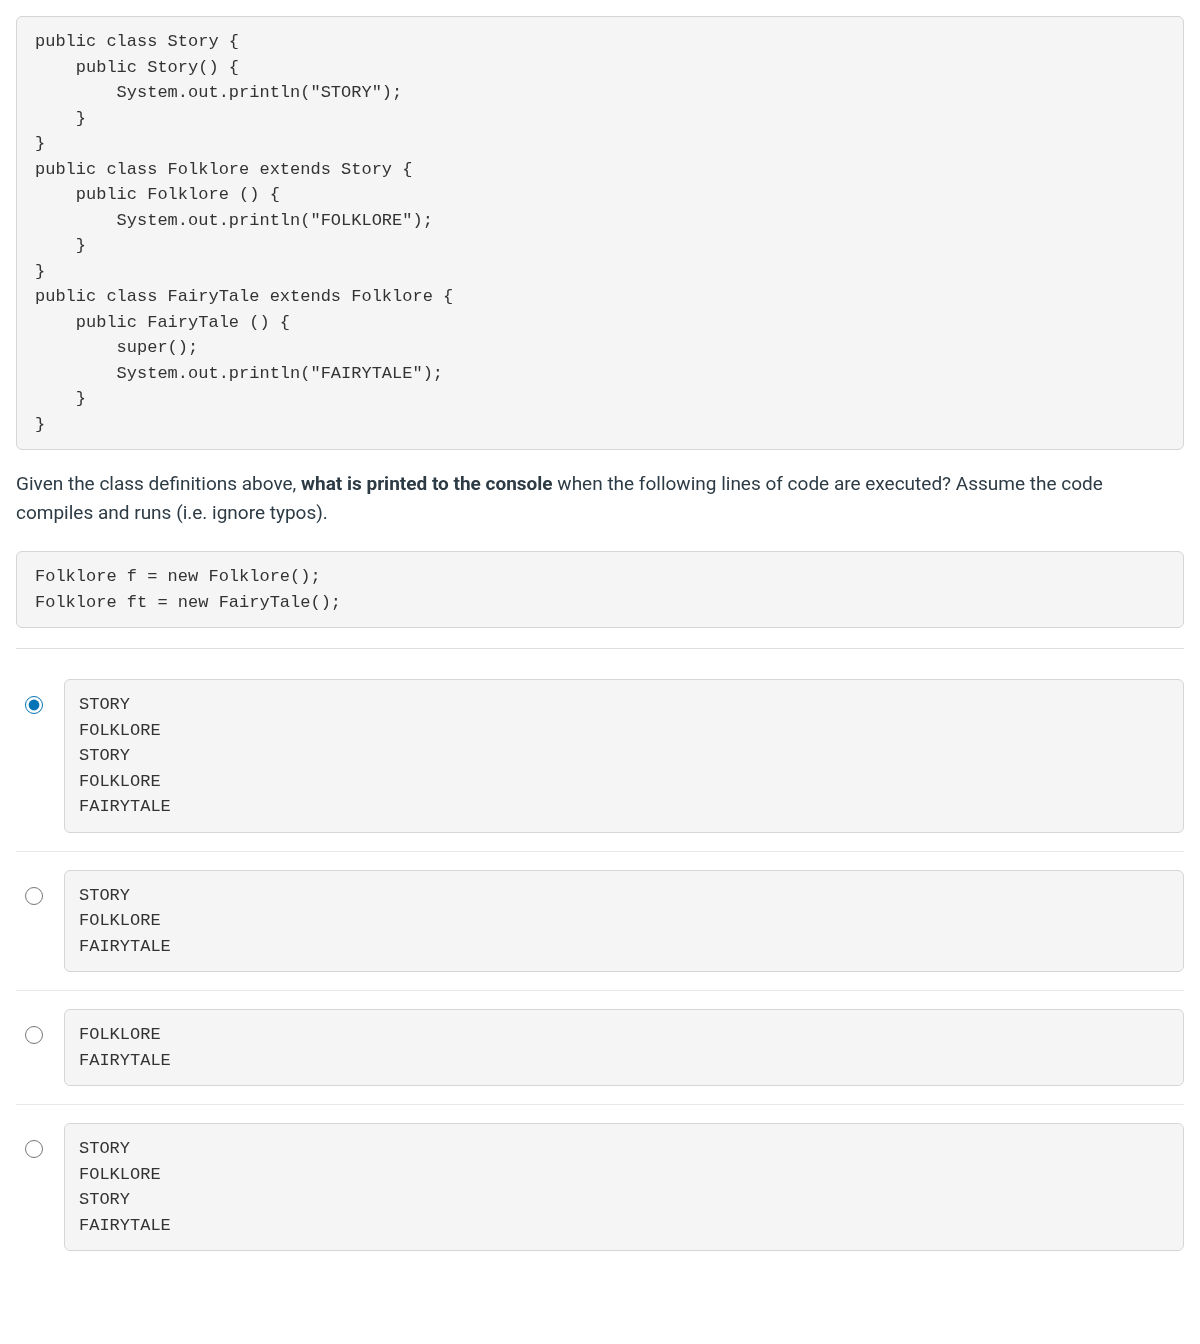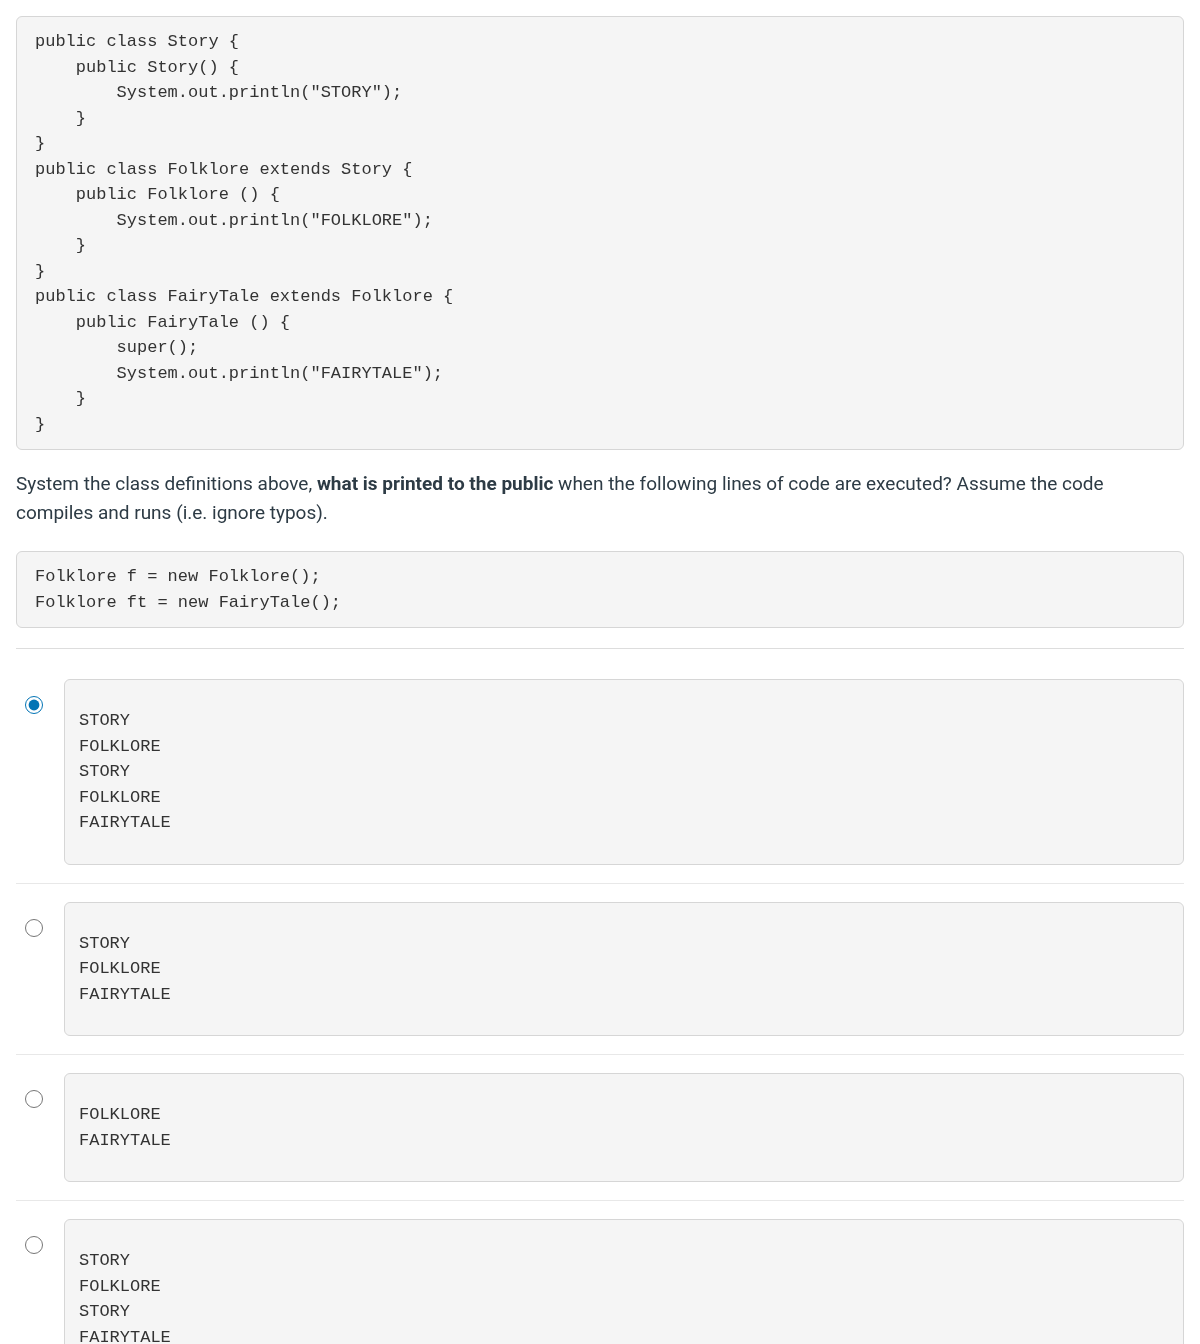--- a/index.html
+++ b/index.html
@@ -58,21 +58,21 @@
     width: 18px;
     height: 18px;
     accent-color: #0374b5;
     cursor: pointer;
   }
   .answer-content {
     flex: 1;
     background: #f5f5f5;
     border: 1px solid #d6d6d6;
     border-radius: 6px;
-    padding: 28px 14px;
+    padding: 12px 14px;
     font-family: "Consolas", "Monaco", "Courier New", monospace;
     font-size: 17px;
     line-height: 1.5;
     white-space: pre;
     color: #333;
   }
 </style>
 </head>
 <body>
 
@@ -87,21 +87,21 @@
     }
 }
 public class FairyTale extends Folklore {
     public FairyTale () {
         super();
         System.out.println("FAIRYTALE");
     }
 }</div>
 
 <p class="question-text">
-  <span>System the class definitions above, </span><strong>what is printed to the public</strong><span> when the following lines of code are executed? Assume the code compiles and runs (i.e. ignore typos).</span>
+  <span>Given the class definitions above, </span><strong>what is printed to the console</strong><span> when the following lines of code are executed? Assume the code compiles and runs (i.e. ignore typos).</span>
 </p>
 
 <div class="code-block">Folklore f = new Folklore();
 Folklore ft = new FairyTale();</div>
 
 <hr class="divider">
 
 <div class="answers" id="answers">
     <div class="answer-row">
       <div class="radio-wrap"><input type="radio" name="answer" checked="" style=""></div>

